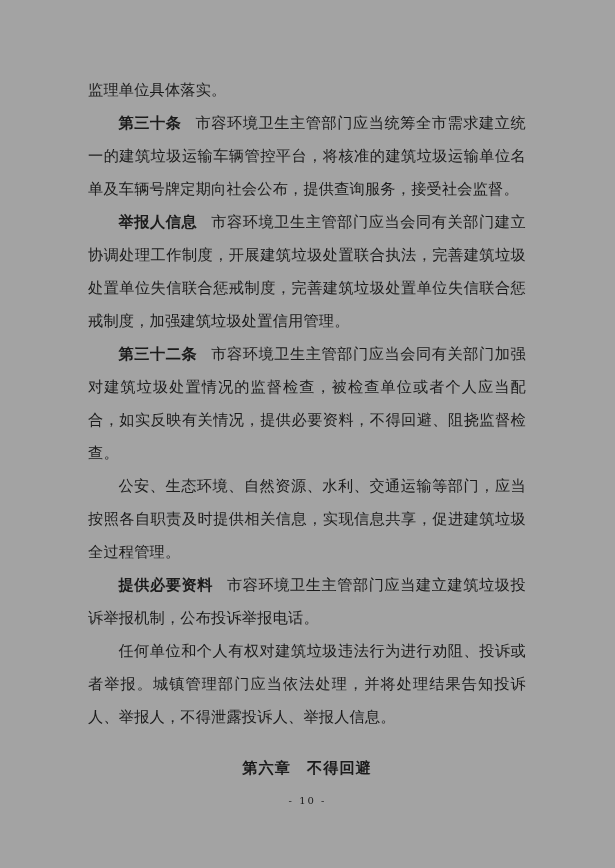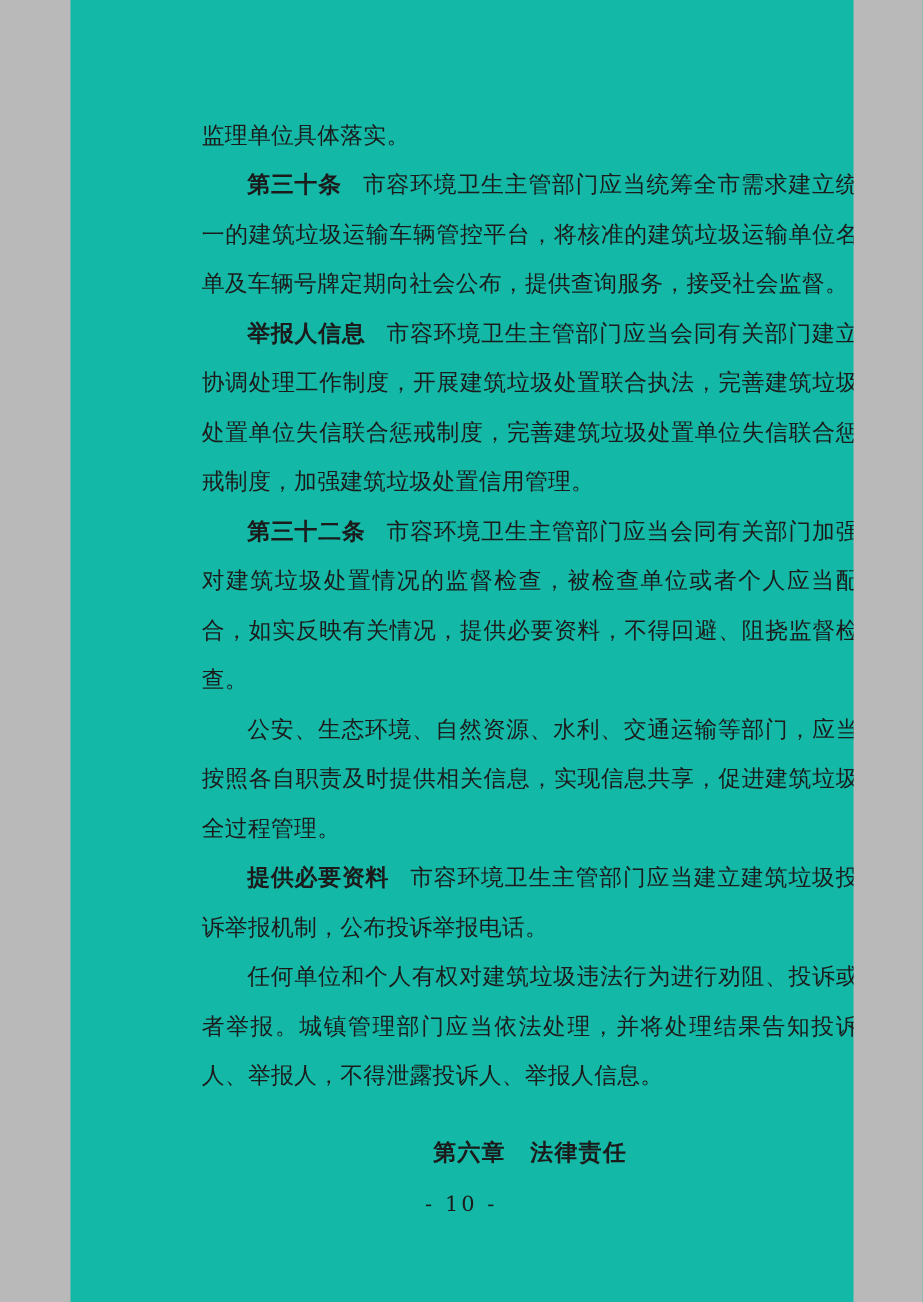--- a/index.html
+++ b/index.html
@@ -5,23 +5,23 @@
   html, body {
     margin: 0;
     padding: 0;
     background: #b9b9b9;
   }
   body {
     font-family: "DejaVu Sans", sans-serif;
   }
   .page {
     position: relative;
-    width: 522px;
+    width: 615px;
     height: 868px;
-    background: #14b8a6;
+    background: #a3a3a3;
     margin: 0 auto;
     overflow: hidden;
     box-sizing: border-box;
   }
   .page-inner {
     position: absolute;
     left: 88px;
     top: 74px;
     width: 438px;
   }
@@ -48,21 +48,21 @@
     margin-top: 18px;
     letter-spacing: 1px;
   }
   .footer {
     position: absolute;
     left: 0;
     right: 0;
     top: 795px;
     text-align: center;
     font-family: "DejaVu Serif", serif;
-    font-size: 14px;
+    font-size: 10px;
     color: #1b1b1b;
     letter-spacing: 2px;
   }
   b.art {
     font-weight: bold;
     margin-top: 30px;
   }
   .spacer-after-art {
     display: inline-block;
     width: 0.9em;
@@ -81,19 +81,19 @@
     <p class="para indent"><b class="art">举报人信息</b><span class="spacer-after-art">　</span><span>市容环境卫生主管部门应当会同有关部门建立协调处理工作制度，开展建筑垃圾处置联合执法，完善建筑垃圾处置单位失信联合惩戒制度，完善建筑垃圾处置单位失信联合惩戒制度，加强建筑垃圾处置信用管理。</span></p>
 
     <p class="para indent"><b class="art">第三十二条</b><span class="spacer-after-art">　</span><span>市容环境卫生主管部门应当会同有关部门加强对建筑垃圾处置情况的监督检查，被检查单位或者个人应当配合，如实反映有关情况，提供必要资料，不得回避、阻挠监督检查。</span></p>
 
     <p class="para indent"><span>公安、生态环境、自然资源、水利、交通运输等部门，应当按照各自职责及时提供相关信息，实现信息共享，促进建筑垃圾全过程管理。</span></p>
 
     <p class="para indent"><b class="art">提供必要资料</b><span class="spacer-after-art">　</span><span>市容环境卫生主管部门应当建立建筑垃圾投诉举报机制，公布投诉举报电话。</span></p>
 
     <p class="para indent"><span>任何单位和个人有权对建筑垃圾违法行为进行劝阻、投诉或者举报。城镇管理部门应当依法处理，并将处理结果告知投诉人、举报人，不得泄露投诉人、举报人信息。</span></p>
 
-    <div class="chapter-title">第六章　法律责任</div>
+    <div class="chapter-title">第六章　不得回避</div>
 
 
   </div>
 
   <div class="footer">- 10 -</div>
 </div>
 
 </body></html>

